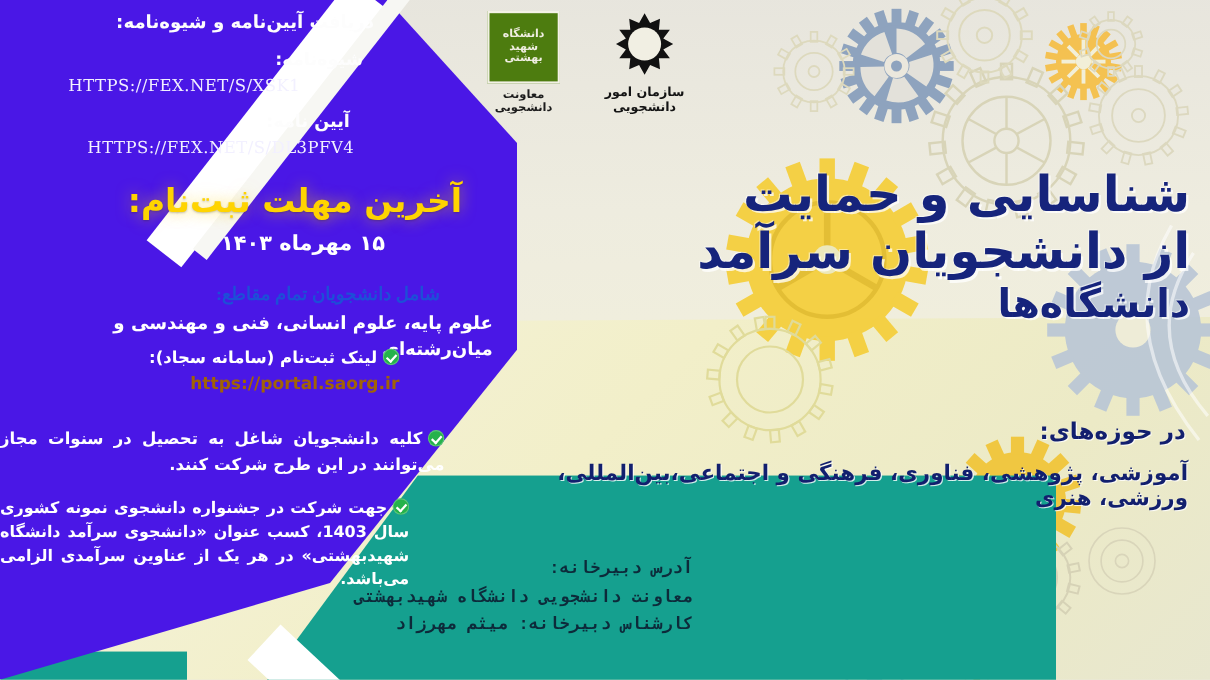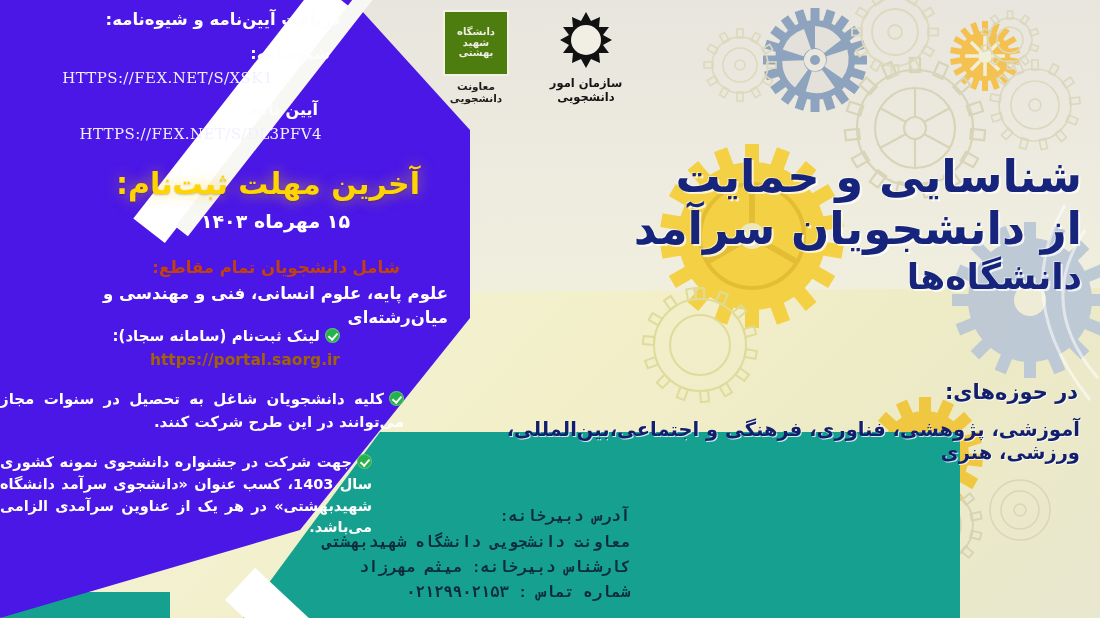--- a/index.html
+++ b/index.html
@@ -86,32 +86,32 @@
     color:#ffd400;font-size:30px;font-weight:800;
     text-shadow:0 0 14px rgba(255,212,0,.55),0 1px 2px rgba(0,0,0,.25);
   }
   .deadline-date{
     left:0;top:208px;width:350px;
     color:#ffffff;font-size:19px;font-weight:700;
   }
 
   .includes-1{
     left:0;top:256px;width:400px;
-    color:#c2410c;font-size:16.5px;font-weight:600;
+    color:#1d4ed8;font-size:16.5px;font-weight:600;font-family:Liberation Serif, serif;
   }
   .includes-2{
     left:0;top:282px;width:408px;
     color:#ffffff;font-size:16.5px;font-weight:600;padding-left:40px;
   }
 
   .bullet{
     position:absolute;direction:rtl;text-align:right;
     color:#ffffff;font-size:15px;line-height:1.5;font-weight:600;
   }
-  .b1{left:0;top:325px;width:340px;}
+  .b1{left:0;top:314px;width:340px;padding-left:23px;}
   .b1 .url{
     display:block;direction:ltr;
     font-size:15.5px;color:#a16207;margin-top:1px;font-weight:700;
     font-family:"DejaVu Sans","Liberation Sans",sans-serif;
   }
   .b2{left:0;top:388px;width:404px;text-align:justify;text-align-last:right;}
   .b3{left:0;top:452px;width:372px;text-align:justify;text-align-last:right;font-size:14.5px;}
 
   .check{
     display:inline-block;width:15px;height:15px;border-radius:50%;
@@ -633,16 +633,15 @@
     <span class="l3">دانشگاه‌ها</span>
   </div>
 
   <div class="fields-label">در حوزه‌های:</div>
   <div class="fields-list">آموزشی، پژوهشی، فناوری، فرهنگی و اجتماعی،بین‌المللی، ورزشی، هنری</div>
 
   <div class="contact">
     <span class="ttl">آدرس دبیرخانه:</span>
     <span class="ln">معاونت دانشجویی دانشگاه شهیدبهشتی</span>
     <span class="ln">کارشناس دبیرخانه: میثم مهرزاد</span>
-    <span class="ln">شماره تماس : ۰۲۱۲۹۹۰۲۱۵۳</span>
   </div>
 
 </div>
 
 </body></html>

